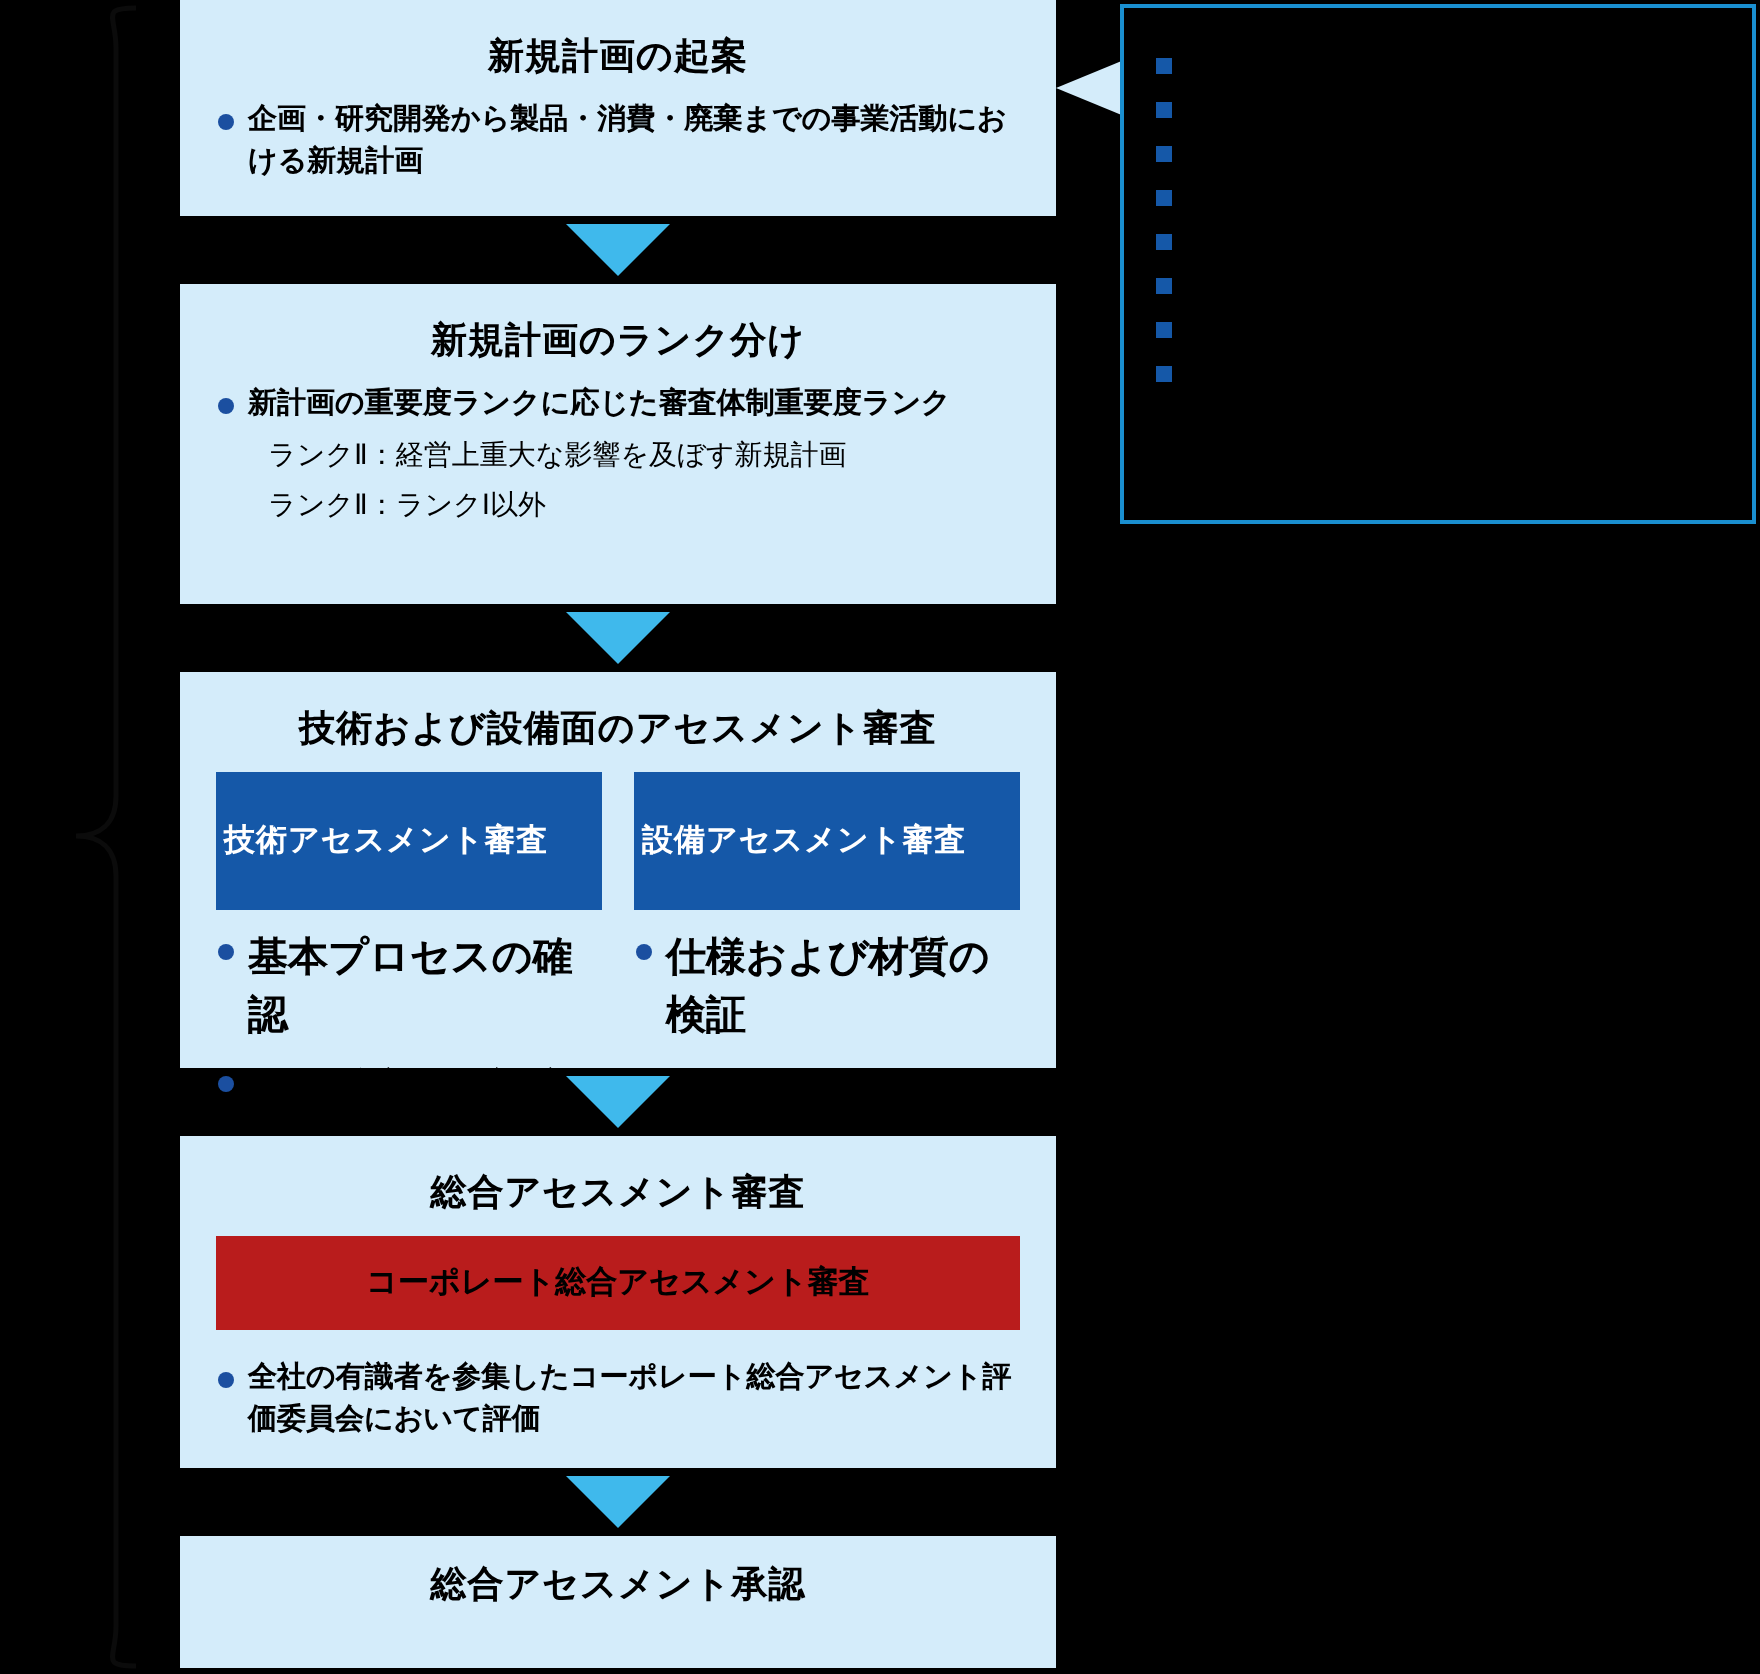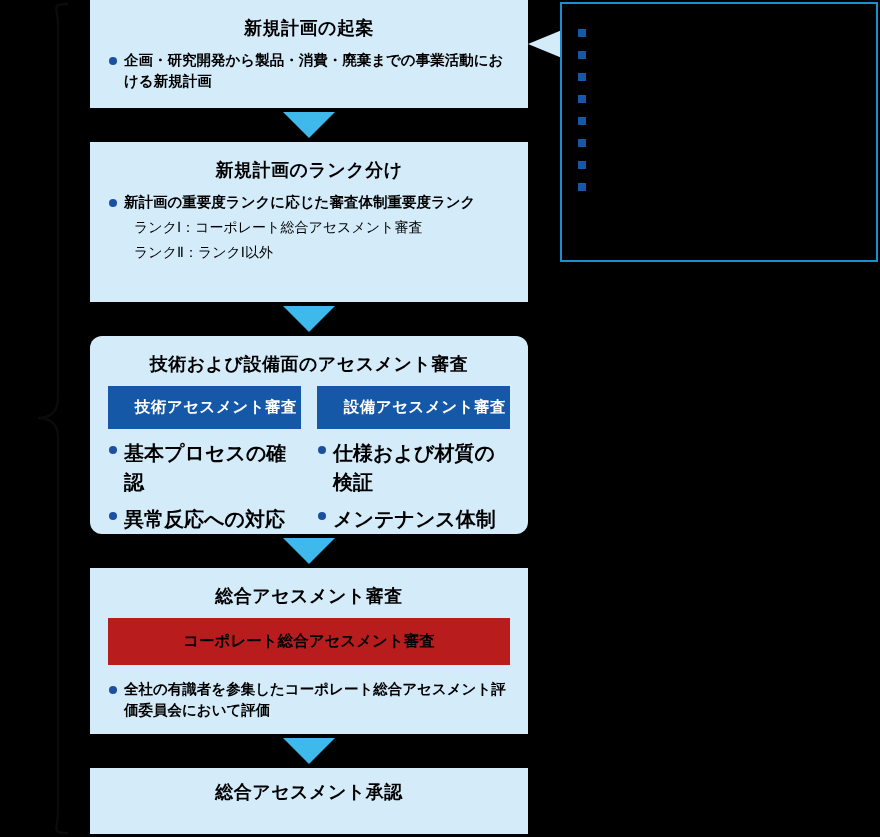--- a/index.html
+++ b/index.html
@@ -107,22 +107,22 @@
     margin-top: 4px;
   }
   .col {
     flex: 1 1 0;
   }
   .col-head {
     background: #1558a8;
     color: #ffffff;
     font-weight: bold;
     font-size: 15.5px;
-    text-align: right;
-    padding: 11px 4px;
+    text-align: left;
+    padding: 24px 4px;
     letter-spacing: 0.5px;
   }
   .col .bullet-line {
     font-size: 20px;
     font-weight: bold;
     margin-top: 8px;
   }
   .col-items {
     margin-top: 10px;
   }
@@ -197,29 +197,29 @@
       <div class="bullet-line">企画・研究開発から製品・消費・廃棄までの事業活動における新規計画</div>
     </div>
 
     <div class="arrow-wrap">
       <div class="arrow"></div>
     </div>
 
     <div class="box" style="height:160px;">
       <div class="box-title">新規計画のランク分け</div>
       <div class="bullet-line">新計画の重要度ランクに応じた審査体制重要度ランク</div>
-      <div class="sub-line">ランクⅠ：コーポレート総合アセスメント審査</div>
+      <div class="sub-line">ランクⅡ：経営上重大な影響を及ぼす新規計画</div>
       <div class="sub-line">ランクⅡ：ランクⅠ以外</div>
     </div>
 
     <div class="arrow-wrap">
       <div class="arrow"></div>
     </div>
 
-    <div class="box" style="height:198px;border-radius:12px;">
+    <div class="box" style="height:198px;">
       <div class="box-title">技術および設備面のアセスメント審査</div>
       <div class="two-col">
         <div class="col">
           <div class="col-head">技術アセスメント審査</div>
           <div class="col-items">
             <div class="bullet-line">基本プロセスの確認</div>
             <div class="bullet-line">異常反応への対応など</div>
           </div>
         </div>
         <div class="col">

